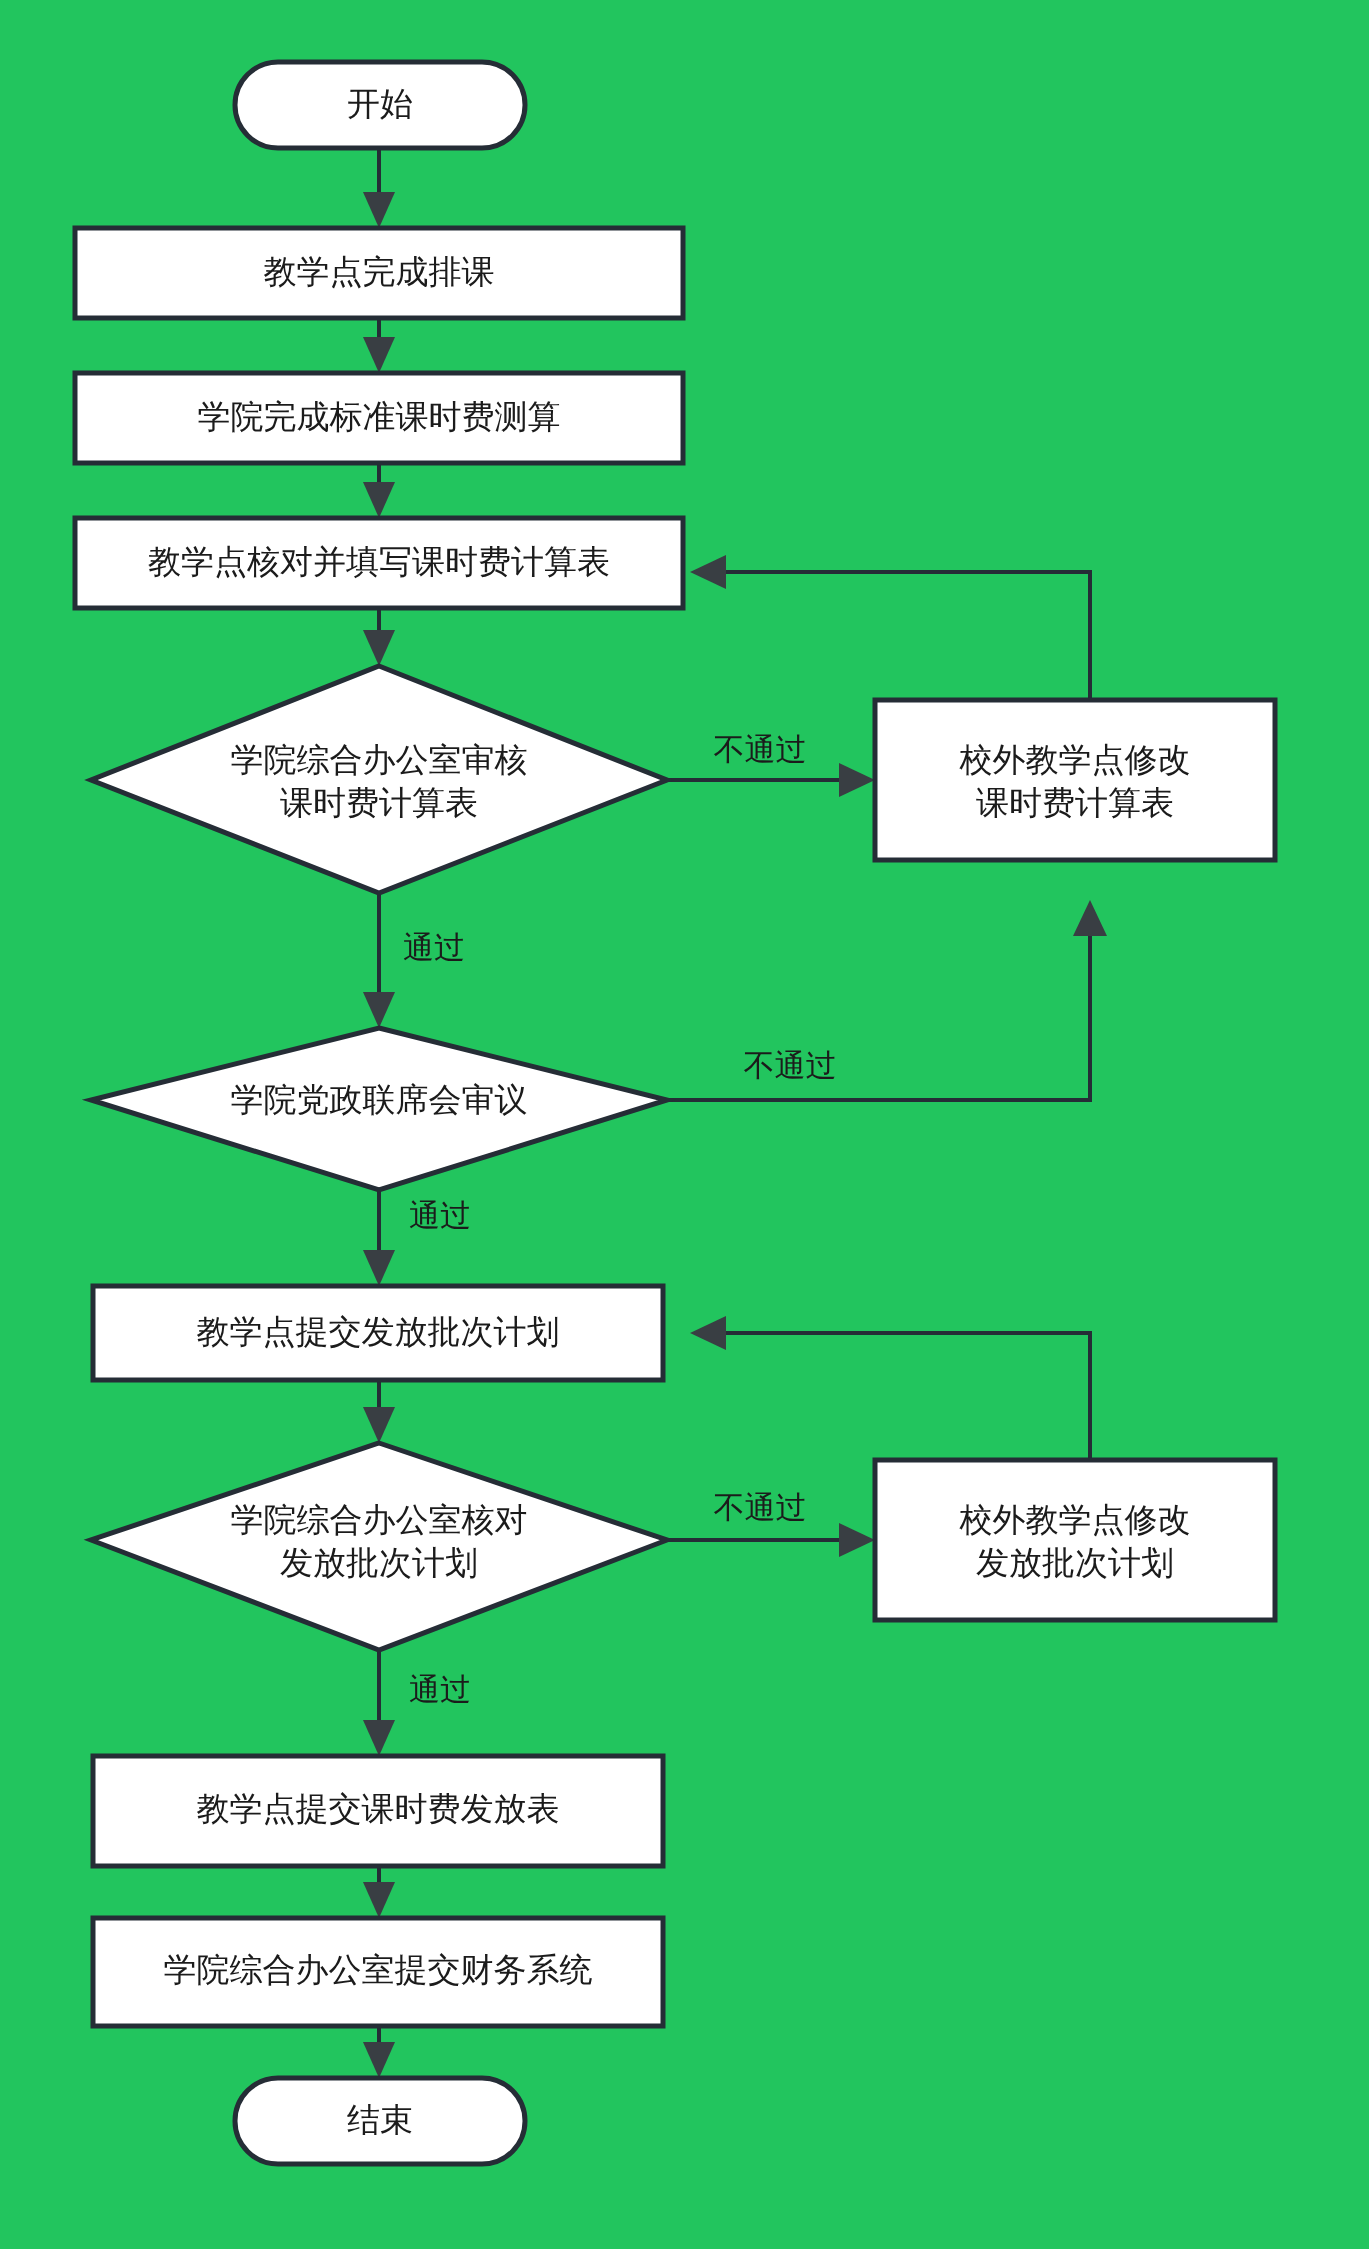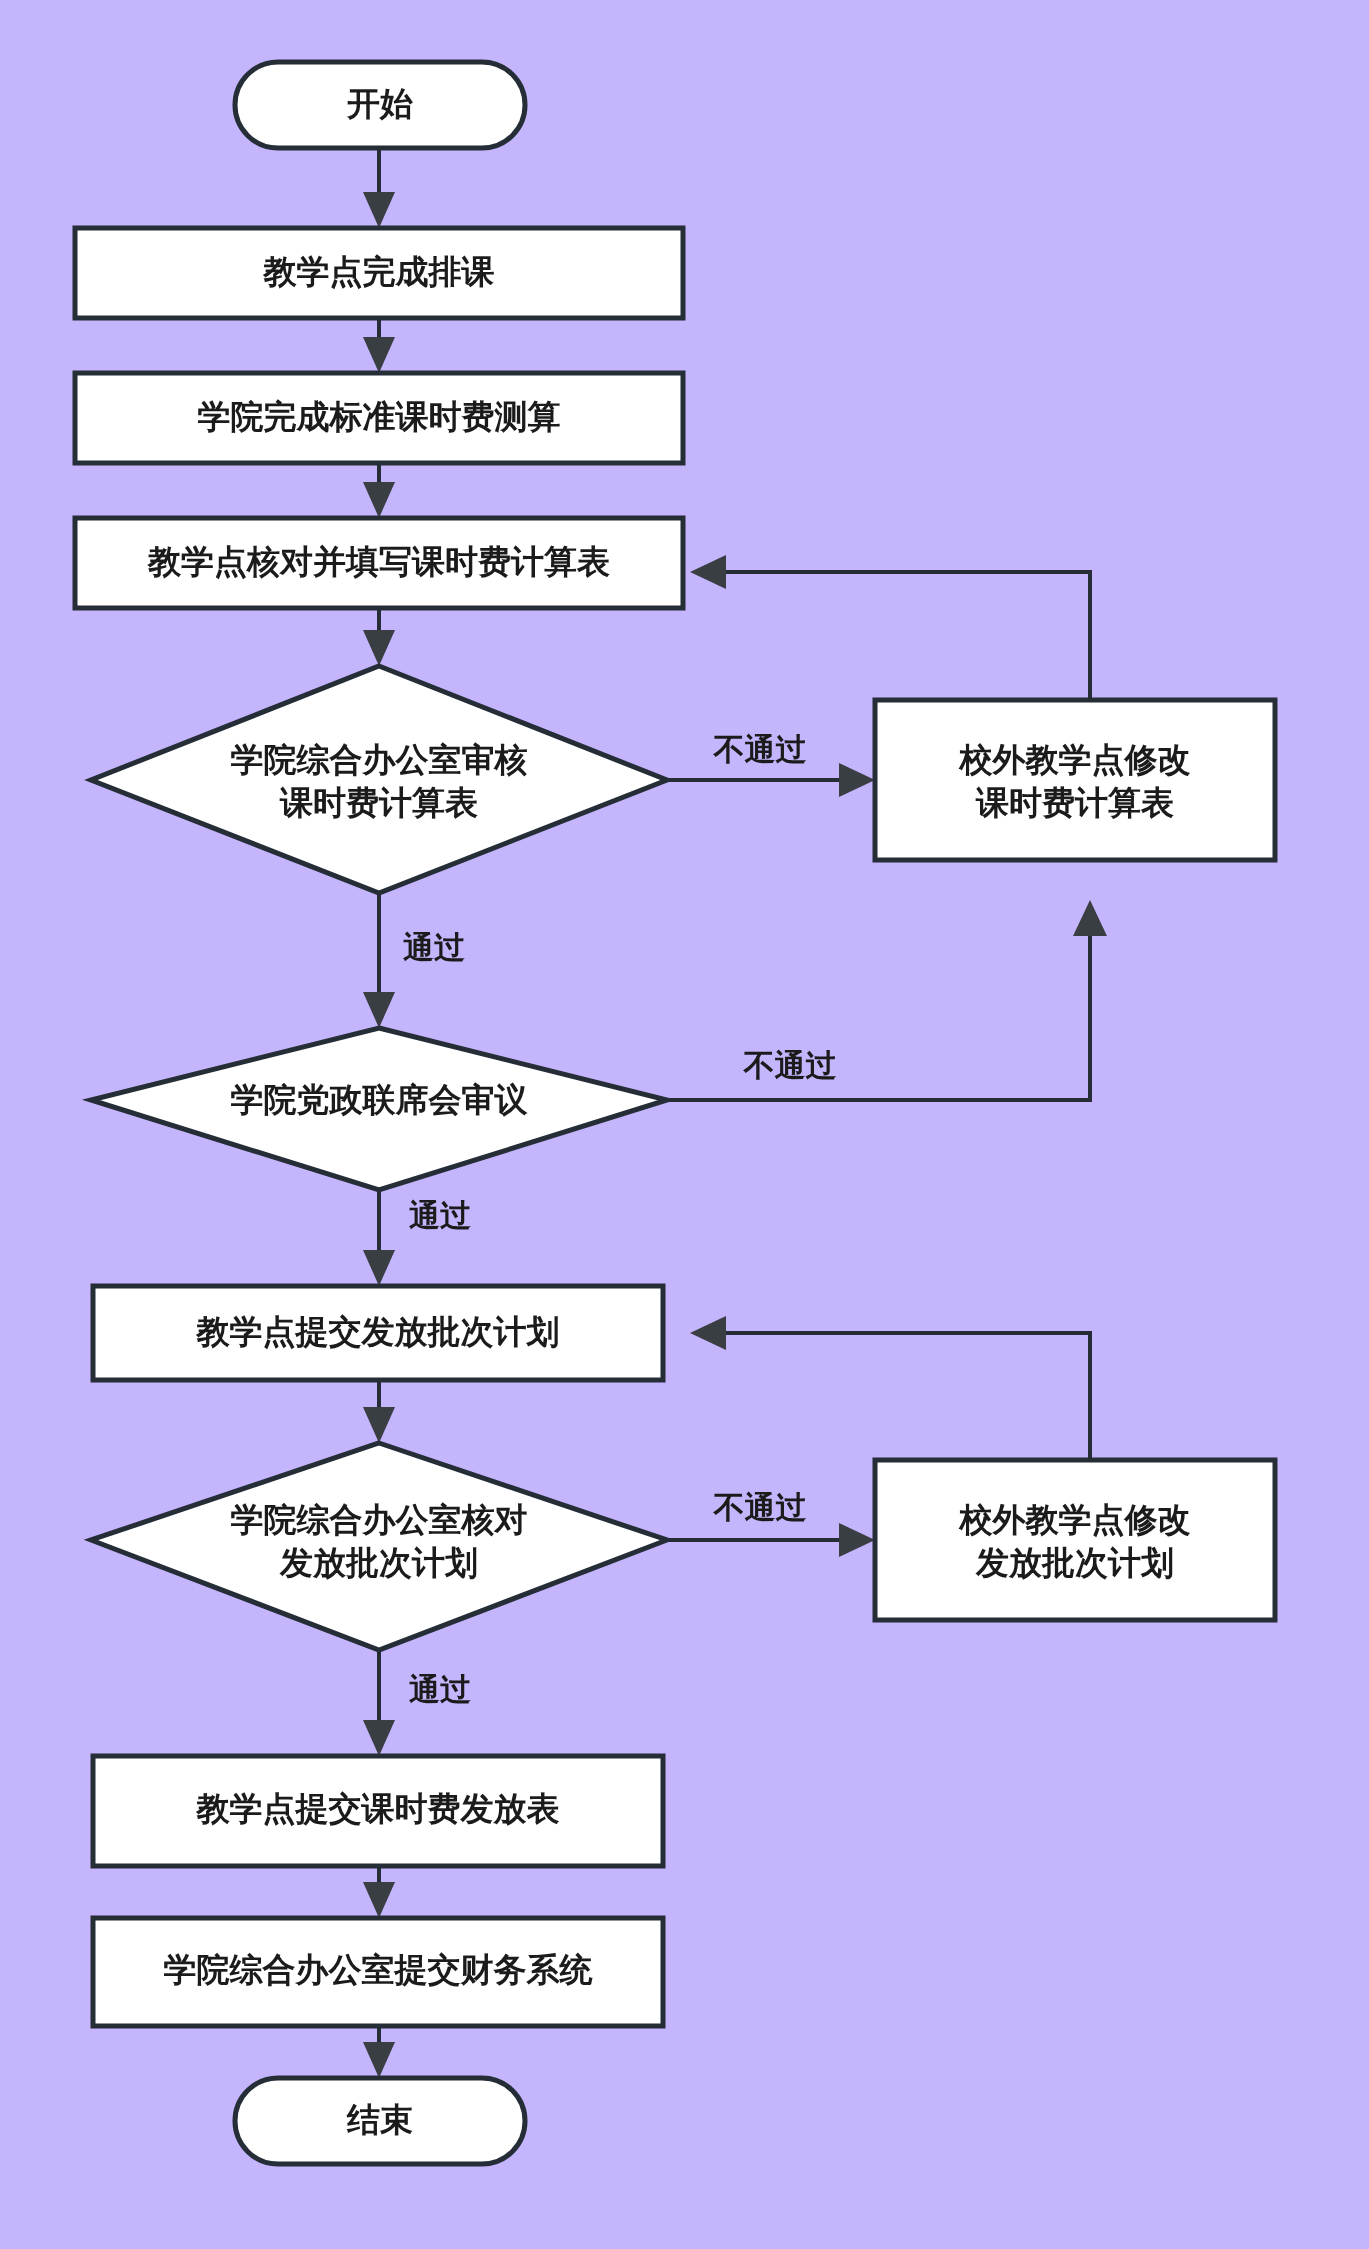--- a/index.html
+++ b/index.html
@@ -7,23 +7,22 @@
     padding: 0;
     background: #ffffff;
   }
   body {
     font-family: "Liberation Sans", "DejaVu Sans", sans-serif;
   }
   #canvas {
     position: relative;
     width: 1369px;
     height: 2249px;
-    background: #c4b5fd;
+    background: #22c55e;
     overflow: hidden;
-    font-weight: bold;
   }
   svg.flow {
     position: absolute;
     left: 0;
     top: 0;
     width: 1369px;
     height: 2249px;
   }
   .node-rect {
     fill: #ffffff;

